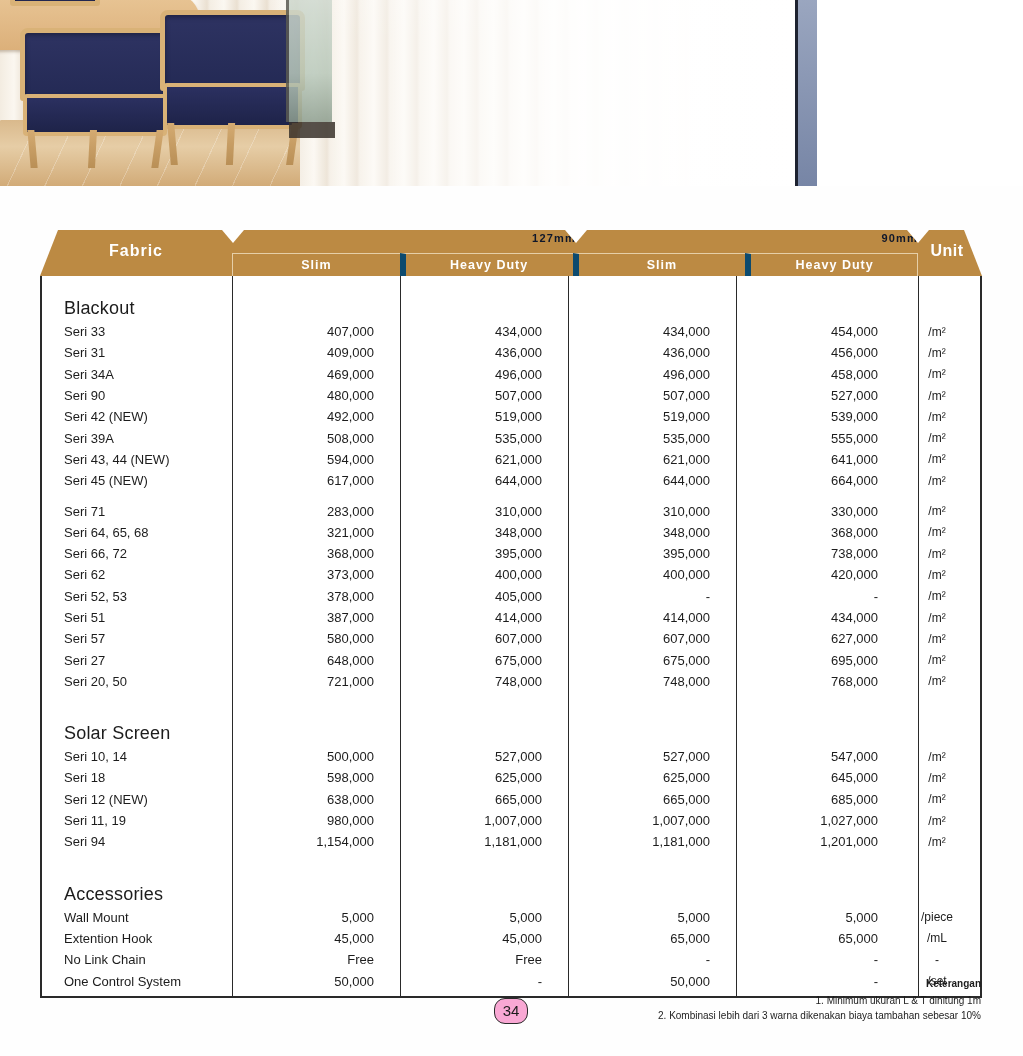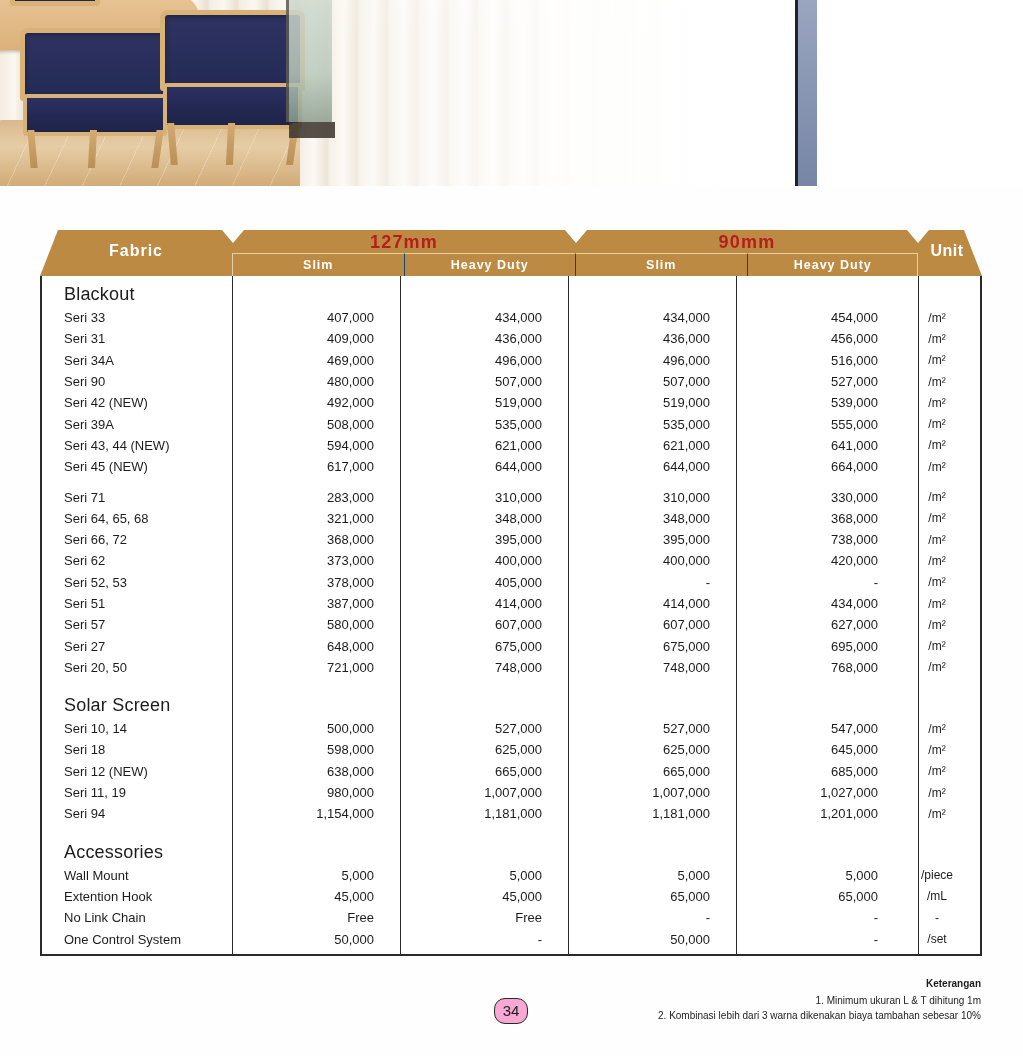--- a/index.html
+++ b/index.html
@@ -161,23 +161,23 @@
     width: 22px; height: 13px;
     background: #ffffff;
     clip-path: polygon(0 0, 22px 0, 11px 13px);
     z-index: 4;
   }
   #notch1 { left: 182px; }
   #notch2 { left: 525px; }
   #notch3 { left: 867px; }
   .hgroup {
     position: absolute; top: 2px;
-    text-align: center;
-    color: #b91c1c;
-    font-size: 18px;
+    text-align: right;
+    color: #0f172a;
+    font-size: 11px;
     font-weight: bold;
     letter-spacing: 1.2px;
     z-index: 3;
   }
   #hg-127 { left: 192px; width: 344px; }
   #hg-90  { left: 536px; width: 342px; }
   .hfabric {
     position: absolute; left: 0; top: 12px;
     width: 192px; text-align: center;
     color: #ffffff; font-size: 16px; font-weight: bold;
@@ -196,21 +196,21 @@
     z-index: 3;
   }
   .hsub {
     flex: 1 1 0;
     text-align: center;
     color: #ffffff;
     font-size: 12.5px;
     font-weight: bold;
     letter-spacing: 1px;
     line-height: 22px;
-    border-left: 1px solid #0c4a6e;
+    border-left: 6px solid #0c4a6e;
     border-top: 1px solid #e6cfa8;
   }
   .hsub:first-child { border-left: 1px solid #e6cfa8; }
   .hsubrow:after {
     content: ""; position: absolute; right: 0; top: 0;
     height: 100%; border-right: 1px solid #e6cfa8;
   }
 
   
   #tbody {
@@ -228,21 +228,21 @@
     z-index: 2;
   }
   #v1 { left: 190px; }
   #v2 { left: 358px; }
   #v3 { left: 526px; }
   #v4 { left: 694px; }
   #v5 { left: 876px; }
   .sectitle {
     font-size: 18px;
     color: #1c1c1c;
-    padding: 8px 0 2px 22px;
+    padding: 22px 0 2px 22px;
     letter-spacing: 0.2px;
   }
   .row {
     position: relative;
     display: flex;
     height: 21.3px;
     align-items: center;
     font-size: 13px;
     color: #1c1c1c;
   }
@@ -362,21 +362,21 @@
           <div class="c-num">436,000</div>
           <div class="c-num">436,000</div>
           <div class="c-num">456,000</div>
           <div class="c-unit last">/m²</div>
         </div>
         <div class="row">
           <div class="c-name">Seri 34A</div>
           <div class="c-num">469,000</div>
           <div class="c-num">496,000</div>
           <div class="c-num">496,000</div>
-          <div class="c-num">516,000</div>
+          <div class="c-num">458,000</div>
           <div class="c-unit last">/m²</div>
         </div>
         <div class="row">
           <div class="c-name">Seri 90</div>
           <div class="c-num">480,000</div>
           <div class="c-num">507,000</div>
           <div class="c-num">507,000</div>
           <div class="c-num">527,000</div>
           <div class="c-unit last">/m²</div>
         </div>

